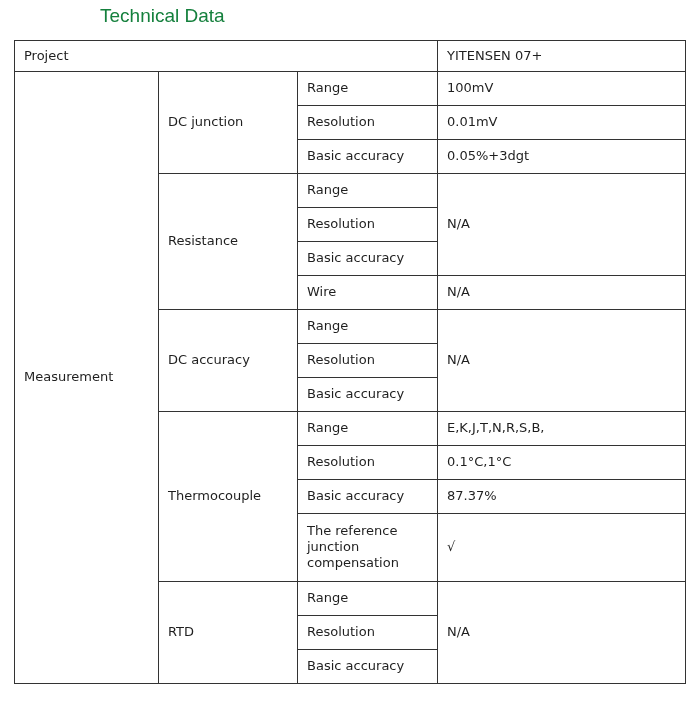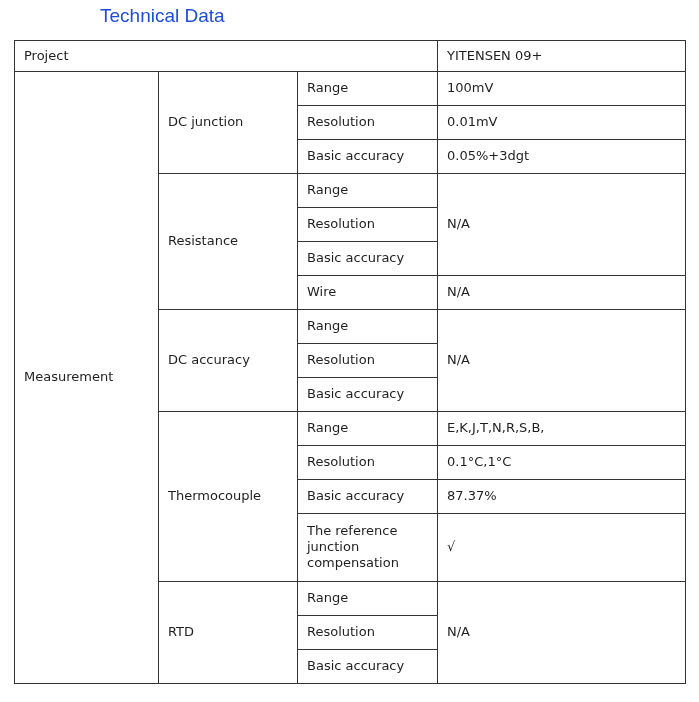--- a/index.html
+++ b/index.html
@@ -12,21 +12,21 @@
     width: 699px;
     height: 702px;
     font-family: "DejaVu Sans", sans-serif;
     color: #1f1f1f;
     overflow: hidden;
   }
   .page-title {
     font-family: "Liberation Sans", sans-serif;
     font-size: 19px;
     font-weight: 400;
-    color: #1d4ed8;
+    color: #15803d;
     margin: 5px 0 0 100px;
     line-height: 1.15;
   }
   table.tech {
     border-collapse: collapse;
     table-layout: fixed;
     width: 671px;
     margin: 13px 0 0 14px;
   }
   table.tech td {
@@ -52,21 +52,21 @@
   <colgroup>
     <col style="width:144px">
     <col style="width:139px">
     <col style="width:140px">
     <col style="width:248px">
   </colgroup>
   <tbody>
 
     <tr class="r-project">
       <td colspan="3" class="c-project">Project</td>
-      <td>YITENSEN 09+</td>
+      <td>YITENSEN 07+</td>
     </tr>
 
     <tr class="r">
       <td rowspan="17">Measurement</td>
       <td rowspan="3">DC junction</td>
       <td>Range</td>
       <td>100mV</td>
     </tr>
     <tr class="r">
       <td>Resolution</td>

